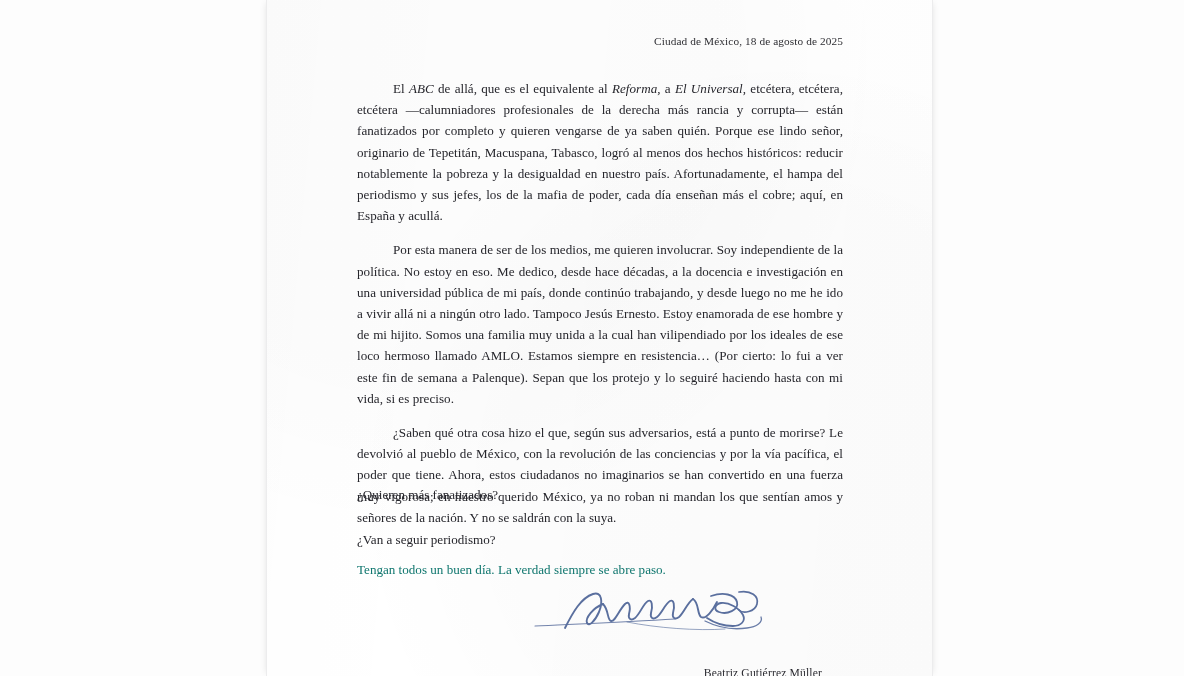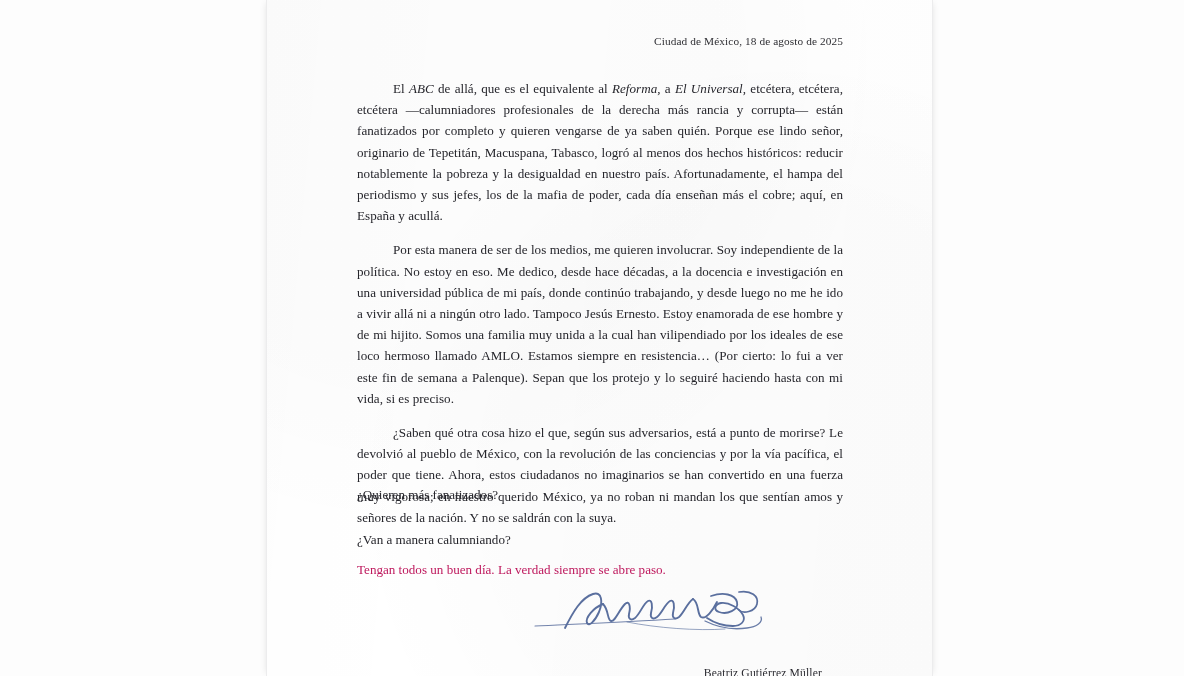--- a/index.html
+++ b/index.html
@@ -104,21 +104,21 @@
     top: 559px;
     left: 0;
     width: 486px;
   }
   p.closing {
     margin: 0;
     text-align: left;
     text-indent: 0;
     font-size: 13.1px;
     line-height: 21.2px;
-    color: #be185d;
+    color: #0f766e;
   }
 
   
   .signature-block {
     position: absolute;
     top: 588px;
     left: 150px;
     width: 300px;
     height: 62px;
   }
@@ -156,21 +156,21 @@
       <div class="datum">Ciudad de México, 18 de agosto de 2025</div>
 
       <div class="body-block">
         <p class="para"><span>El </span><i>ABC</i><span> de allá, que es el equivalente al </span><i>Reforma</i><span>, a </span><i>El Universal</i><span>, etcétera, etcétera, etcétera —calumniadores profesionales de la derecha más rancia y corrupta— están fanatizados por completo y quieren vengarse de ya saben quién. Porque ese lindo señor, originario de Tepetitán, Macuspana, Tabasco, logró al menos dos hechos históricos: reducir notablemente la pobreza y la desigualdad en nuestro país. Afortunadamente, el hampa del periodismo y sus jefes, los de la mafia de poder, cada día enseñan más el cobre; aquí, en España y acullá.</span></p>
         <p class="para"><span>Por esta manera de ser de los medios, me quieren involucrar. Soy independiente de la política. No estoy en eso. Me dedico, desde hace décadas, a la docencia e investigación en una universidad pública de mi país, donde continúo trabajando, y desde luego no me he ido a vivir allá ni a ningún otro lado. Tampoco Jesús Ernesto. Estoy enamorada de ese hombre y de mi hijito. Somos una familia muy unida a la cual han vilipendiado por los ideales de ese loco hermoso llamado AMLO. Estamos siempre en resistencia… (Por cierto: lo fui a ver este fin de semana a Palenque). Sepan que los protejo y lo seguiré haciendo hasta con mi vida, si es preciso.</span></p>
         <p class="para"><span>¿Saben qué otra cosa hizo el que, según sus adversarios, está a punto de morirse? Le devolvió al pueblo de México, con la revolución de las conciencias y por la vía pacífica, el poder que tiene. Ahora, estos ciudadanos no imaginarios se han convertido en una fuerza muy vigorosa; en nuestro querido México, ya no roban ni mandan los que sentían amos y señores de la nación. Y no se saldrán con la suya.</span></p>
       </div>
 
       <div class="question-block">
         <p class="question">¿Quieren más fanatizados?</p>
-        <p class="question">¿Van a manera calumniando?</p>
+        <p class="question">¿Van a seguir periodismo?</p>
       </div>
 
       <div class="closing-block">
         <p class="closing">Tengan todos un buen día. La verdad siempre se abre paso.</p>
       </div>
 
       <div class="signature-block">
         <svg class="signature-mark" viewBox="0 0 300 48" aria-hidden="true">
           <g fill="none" stroke="#5a6f9e" stroke-linecap="round" stroke-linejoin="round">
             <path d="M28 38 C 70 36, 120 34, 168 31" stroke-width="1.1" opacity="0.85"></path>

